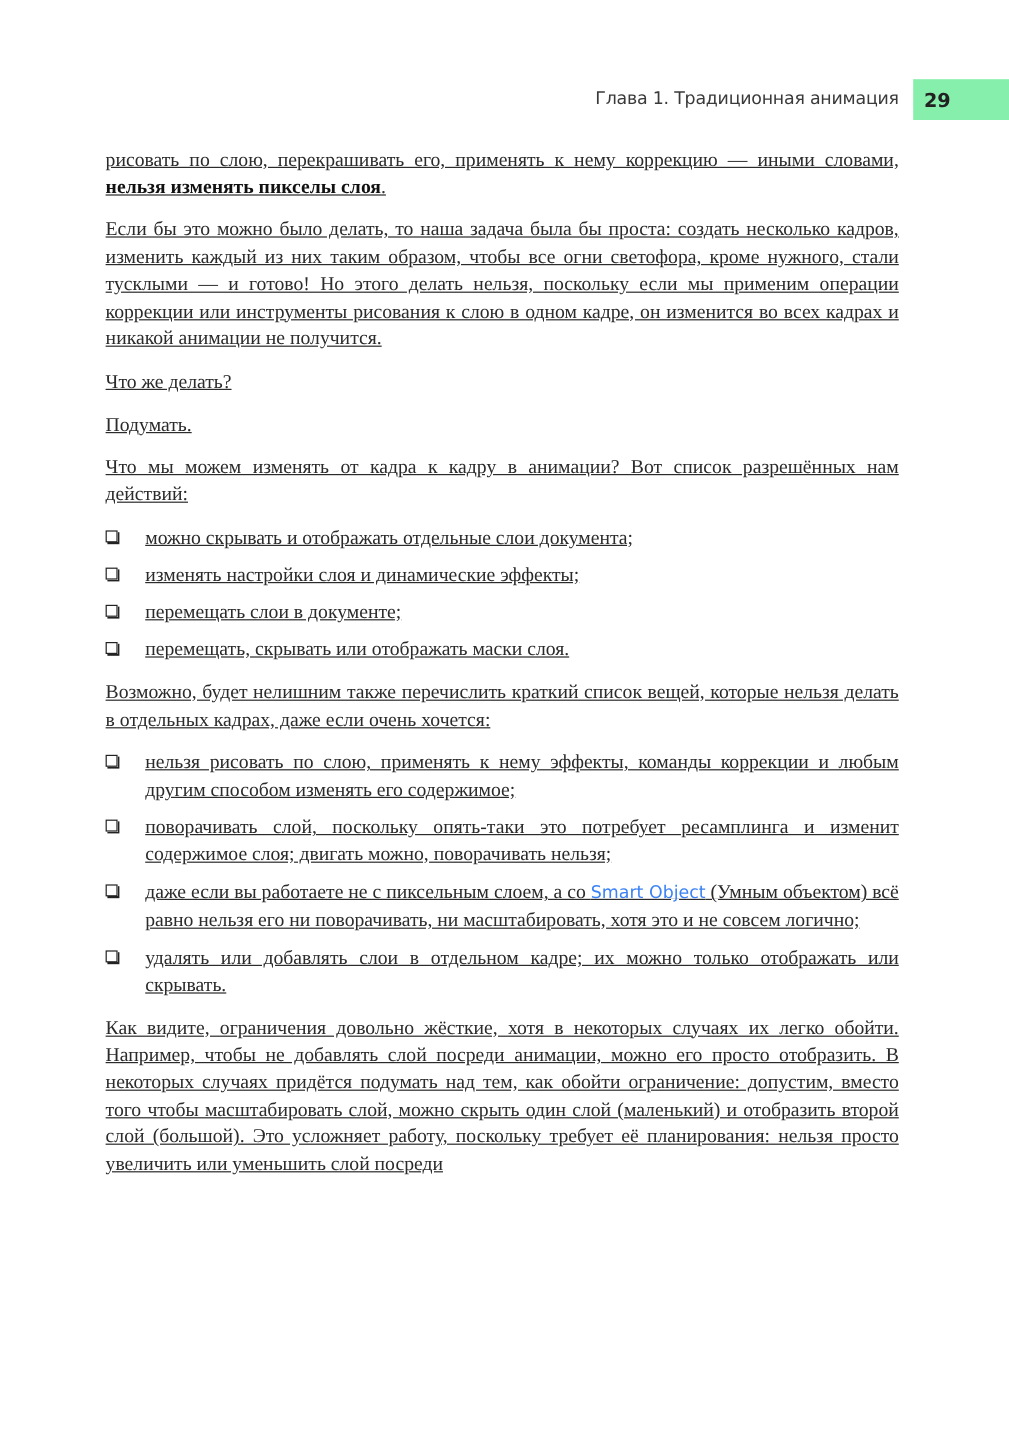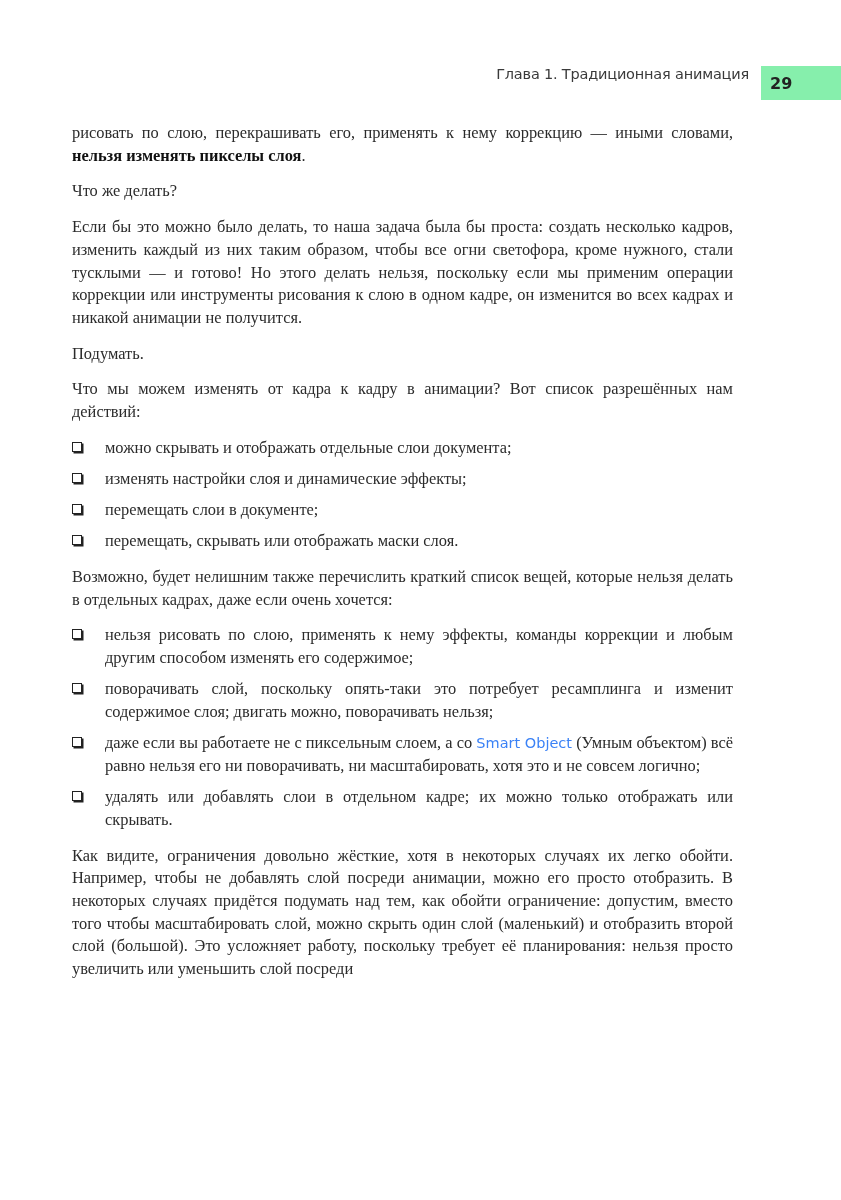--- a/index.html
+++ b/index.html
@@ -1,34 +1,34 @@
 <!DOCTYPE html>
 <html><head>
   <meta charset="utf-8">
   <style>
     html, body { margin: 0; padding: 0; background: #ffffff; }
     body { width: 841px; height: 1200px; position: relative; overflow: hidden; }
     .page { position: absolute; left: 0; top: 0; width: 841px; height: 1200px; background: #fff; }
     .header {
       position: absolute; top: 66px; right: 0; height: 34px;
-      display: flex; align-items: flex-start;
+      display: flex; align-items: center;
     }
     .header .chapter {
       font-family: "DejaVu Sans", sans-serif; font-size: 14.5px; color: #3a3a3a;
       margin-right: 12px; letter-spacing: -0.2px;
     }
     .header .pagenum {
       background: #86efac; width: 80px; height: 34px; display: flex; align-items: center;
       padding-left: 9px; box-sizing: border-box;
       font-family: "DejaVu Sans", sans-serif; font-weight: bold; font-size: 16px; color: #222;
     }
     .content {
-      position: absolute; left: 72px; top: 122px; width: 661px;
+      position: absolute; left: 88px; top: 122px; width: 661px;
       font-family: "Liberation Serif", "DejaVu Serif", serif; font-size: 16.4px; line-height: 22.7px;
-      color: #2b2b2b; text-align: justify; hyphens: manual;
+      color: #2b2b2b; text-align: justify; hyphens: manual; text-decoration: underline;
     }
     .content p { margin: 0 0 13px 0; }
     .content b { color: #111; }
     ul.box { list-style: none; margin: 0 0 13px 0; padding: 0; }
     ul.box li { position: relative; padding-left: 33px; margin: 0 0 8.5px 0; }
     ul.box li .cb {
       position: absolute; left: 0; top: 5px; width: 10px; height: 10px;
       border: 1.3px solid #222; box-sizing: border-box;
       box-shadow: 1.5px 1.5px 0 #222;
     }
@@ -38,22 +38,22 @@
 <body>
 
 <div class="page">
   <div class="header">
     <span class="chapter">Глава 1. Традиционная анимация</span>
     <span class="pagenum">29</span>
   </div>
 
   <div class="content">
     <p><span>рисовать по слою, перекрашивать его, применять к нему коррекцию — иными словами, </span><b>нельзя изменять пикселы слоя</b><span>.</span></p>
+    <p>Если бы это можно было делать, то наша задача была бы проста: создать несколько кадров, изменить каждый из них таким образом, чтобы все огни светофора, кроме нужного, стали тусклыми — и готово! Но этого делать нельзя, поскольку если мы применим операции коррекции или инструменты рисования к слою в одном кадре, он изменится во всех кадрах и никакой анимации не получится.</p>
     <p>Что же делать?</p>
-    <p>Если бы это можно было делать, то наша задача была бы проста: создать несколько кадров, изменить каждый из них таким образом, чтобы все огни светофора, кроме нужного, стали тусклыми — и готово! Но этого делать нельзя, поскольку если мы применим операции коррекции или инструменты рисования к слою в одном кадре, он изменится во всех кадрах и никакой анимации не получится.</p>
     <p>Подумать.</p>
     <p>Что мы можем изменять от кадра к кадру в анимации? Вот список разрешённых нам действий:</p>
 
     <ul class="box">
       <li><span class="cb"></span><span>можно скрывать и отображать отдельные слои документа;</span></li>
       <li><span class="cb"></span><span>изменять настройки слоя и динамические эффекты;</span></li>
       <li><span class="cb"></span><span>перемещать слои в документе;</span></li>
       <li><span class="cb"></span><span>перемещать, скрывать или отображать маски слоя.</span></li>
     </ul>
 

